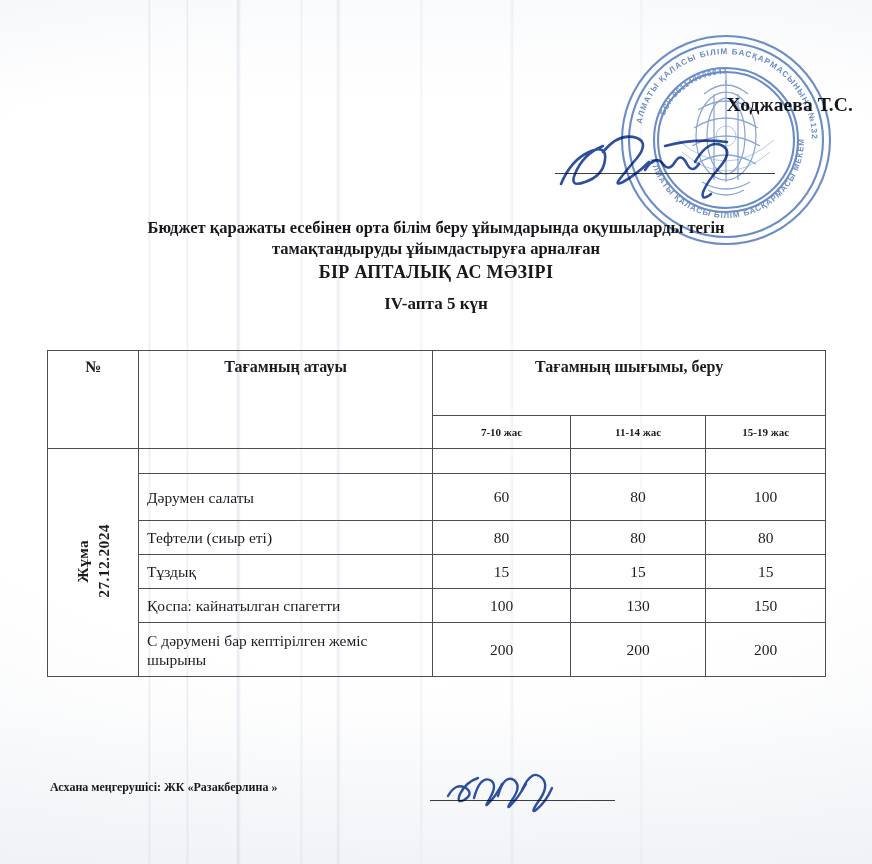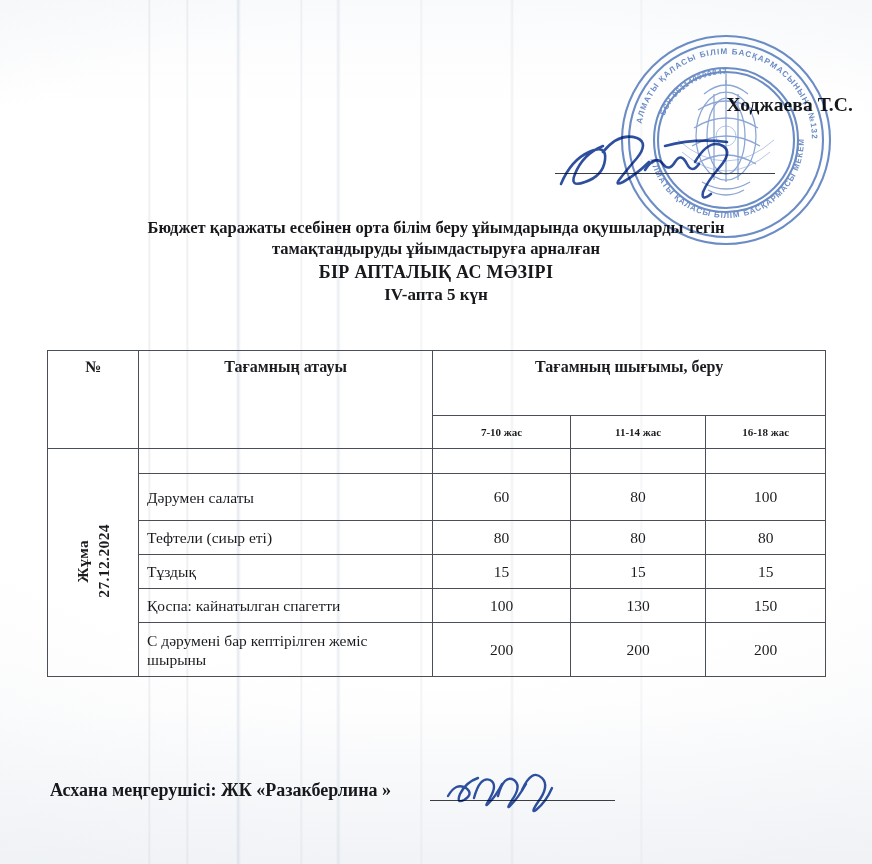--- a/index.html
+++ b/index.html
@@ -100,21 +100,21 @@
     top: 218px;
     left: 0;
     width: 872px;
     text-align: center;
     font-weight: bold;
     font-size: 16.5px;
     line-height: 20.5px;
   }
   .title-block .t1 { display: block; padding: 0 96px; }
   .title-block .t2 { display: block; font-size: 18px; margin-top: 3px; letter-spacing: .3px; }
-  .title-block .t3 { display: block; font-size: 17px; margin-top: 2px; }
+  .title-block .t3 { display: block; font-size: 17px; margin-top: 11px; }
 
   
   .menu-table {
     position: absolute;
     left: 47px;
     top: 350px;
     width: 779px;
     border-collapse: collapse;
     table-layout: fixed;
     font-size: 15px;
@@ -183,21 +183,21 @@
   tr.r-tall td { height: 38px; }
   tr.r-short td { height: 25px; }
   tr.r-two td { height: 45px; }
 
   
   .footer {
     position: absolute;
     left: 50px;
     top: 780px;
     font-weight: bold;
-    font-size: 18px;
+    font-size: 12px;
     white-space: nowrap;
   }
   .footer-rule {
     position: absolute;
     left: 430px;
     top: 800px;
     width: 185px;
     height: 0;
     border-bottom: 1.6px solid #3a3f46;
   }
@@ -291,21 +291,21 @@
     </colgroup>
     <thead>
       <tr>
         <th class="h-num" rowspan="2">№</th>
         <th class="h-name" rowspan="2">Тағамның атауы</th>
         <th class="h-out" colspan="3">Тағамның шығымы, беру</th>
       </tr>
       <tr>
         <th class="h-age">7-10 жас</th>
         <th class="h-age">11-14 жас</th>
-        <th class="h-age">16-18 жас</th>
+        <th class="h-age">15-19 жас</th>
       </tr>
     </thead>
     <tbody>
       <tr class="spacer-row">
         <td class="day-cell" rowspan="6">
           <span class="day-rot">
             <span class="d1">Жұма</span>
             <span class="d2">27.12.2024</span>
           </span>
         </td>

